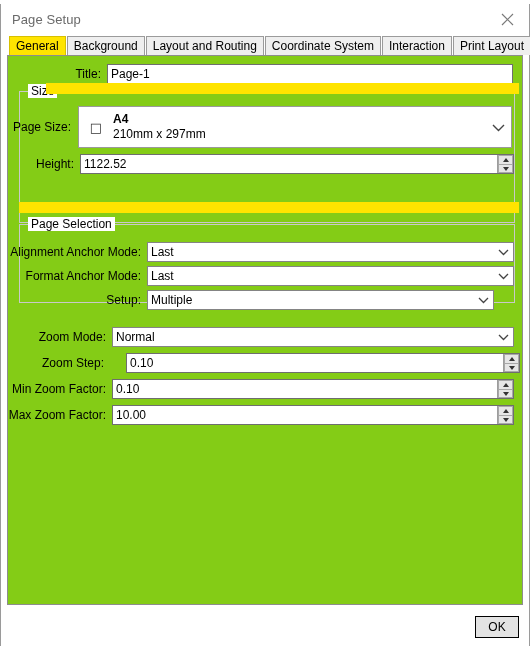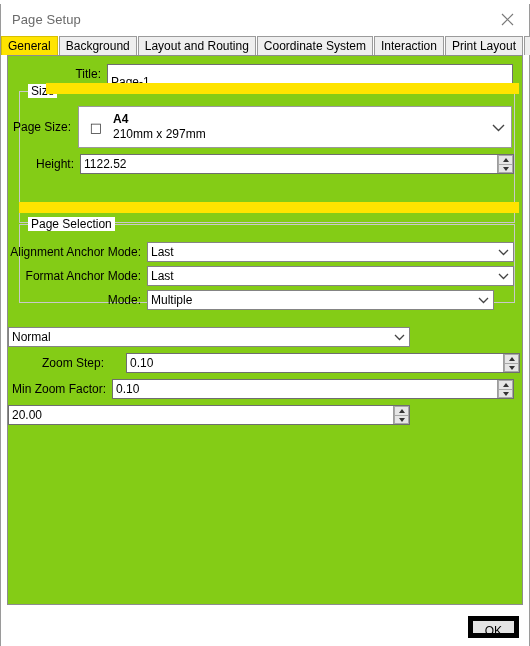--- a/index.html
+++ b/index.html
@@ -57,21 +57,21 @@
     cursor: default;
   }
   .close-btn svg { display:block; }
 
   
   .tabstrip {
     flex: 0 0 20px;
     height: 20px;
     display: flex;
     align-items: flex-end;
-    padding-left: 0;
+    padding-left: 8px;
     box-sizing: border-box;
     background: #ffffff;
   }
   .tab {
     height: 19px;
     line-height: 19px;
     padding: 0 6px;
     box-sizing: border-box;
     font-size: 12px;
     color: #000;
@@ -115,21 +115,21 @@
   }
 
   
   .tinput {
     box-sizing: border-box;
     height: 20px;
     border: 1px solid #6e6e6e;
     background: #ffffff;
     font-size: 12px;
     line-height: 18px;
-    padding: 8px 3px;
+    padding: 0 3px;
     color: #000;
     white-space: nowrap;
     overflow: hidden;
   }
 
   
   .spinwrap {
     box-sizing: border-box;
     height: 20px;
     border: 1px solid #6e6e6e;
@@ -260,21 +260,21 @@
     background: #ffffff;
   }
   .btn {
     min-width: 44px;
     height: 22px;
     line-height: 20px;
     box-sizing: border-box;
     padding: 0 12px;
     margin-left: 7px;
     background: #e3e3e3;
-    border: 5px solid #000000;
+    border: 1px solid #000000;
     font-size: 12px;
     text-align: center;
     color: #000;
     cursor: default;
   }
 </style>
 </head>
 <body>
 
 <div class="window">
@@ -367,32 +367,33 @@
         <span class="ctext">Last</span>
         <span class="chev">
           <svg width="11" height="8" viewBox="0 0 11 8" aria-hidden="true">
               <path d="M1 2 L5.5 6.5 L10 2" stroke="#444" stroke-width="1.3" fill="none"></path>
             </svg>
         </span>
       </div>
     </div>
 
     <div class="row" style="left:0; top:234px; width:512px;">
-      <div class="lbl" style="width:139px;">Mode:</div>
+      <div class="lbl" style="width:139px;">Setup:</div>
       <div class="combo" style="width:347px;">
         <span class="ctext">Multiple</span>
         <span class="chev">
           <svg width="11" height="8" viewBox="0 0 11 8" aria-hidden="true">
               <path d="M1 2 L5.5 6.5 L10 2" stroke="#444" stroke-width="1.3" fill="none"></path>
             </svg>
         </span>
       </div>
     </div>
 
     <div class="row" style="left:0; top:271px; width:512px;">
+      <div class="lbl" style="width:104px;">Zoom Mode:</div>
       <div class="combo" style="width:402px;gap:15px;">
         <span class="ctext">Normal</span>
         <span class="chev">
           <svg width="11" height="8" viewBox="0 0 11 8" aria-hidden="true">
               <path d="M1 2 L5.5 6.5 L10 2" stroke="#444" stroke-width="1.3" fill="none"></path>
             </svg>
         </span>
       </div>
     </div>
 
@@ -420,22 +421,23 @@
               <span class="arrow-up"></span>
             </div>
           <div class="dn">
               <span class="arrow-dn"></span>
             </div>
         </div>
       </div>
     </div>
 
     <div class="row" style="left:0; top:349px; width:512px;">
+      <div class="lbl" style="width:104px;">Max Zoom Factor:</div>
       <div class="spinwrap" style="width:402px;">
-        <div class="val">20.00</div>
+        <div class="val">10.00</div>
         <div class="spinbtns">
           <div class="up">
               <span class="arrow-up"></span>
             </div>
           <div class="dn">
               <span class="arrow-dn"></span>
             </div>
         </div>
       </div>
     </div>

